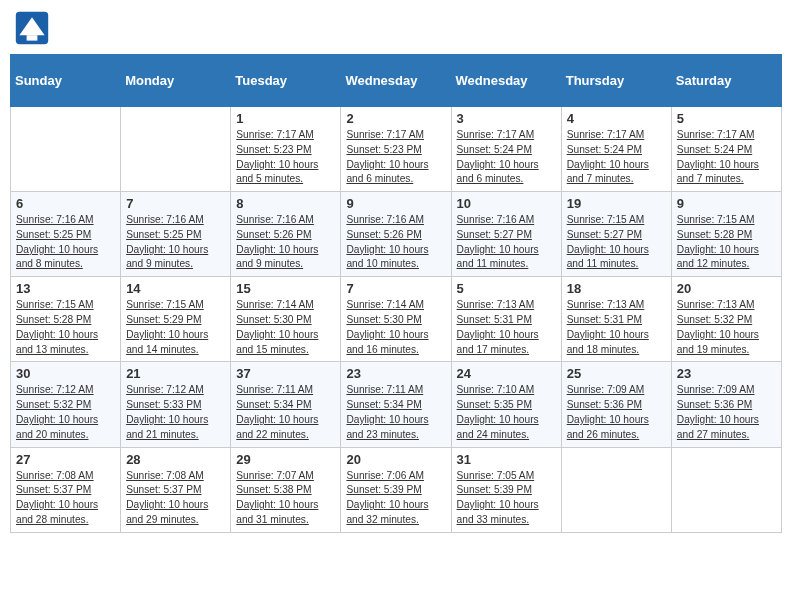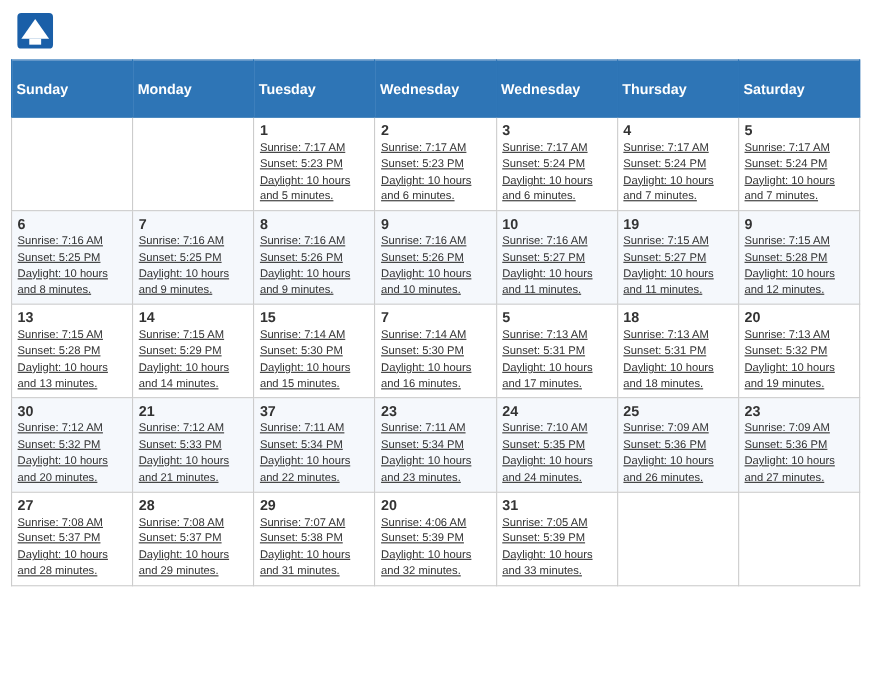--- a/index.html
+++ b/index.html
@@ -303,21 +303,21 @@
 Daylight: 10 hours and 29 minutes.</div>
         </td>
         <td>
           <span class="day-num">29</span>
           <div class="day-info">Sunrise: 7:07 AM
 Sunset: 5:38 PM
 Daylight: 10 hours and 31 minutes.</div>
         </td>
         <td>
           <span class="day-num">20</span>
-          <div class="day-info">Sunrise: 4:06 AM
+          <div class="day-info">Sunrise: 7:06 AM
 Sunset: 5:39 PM
 Daylight: 10 hours and 32 minutes.</div>
         </td>
         <td>
           <span class="day-num">31</span>
           <div class="day-info">Sunrise: 7:05 AM
 Sunset: 5:39 PM
 Daylight: 10 hours and 33 minutes.</div>
         </td>
         <td class="empty"></td>

